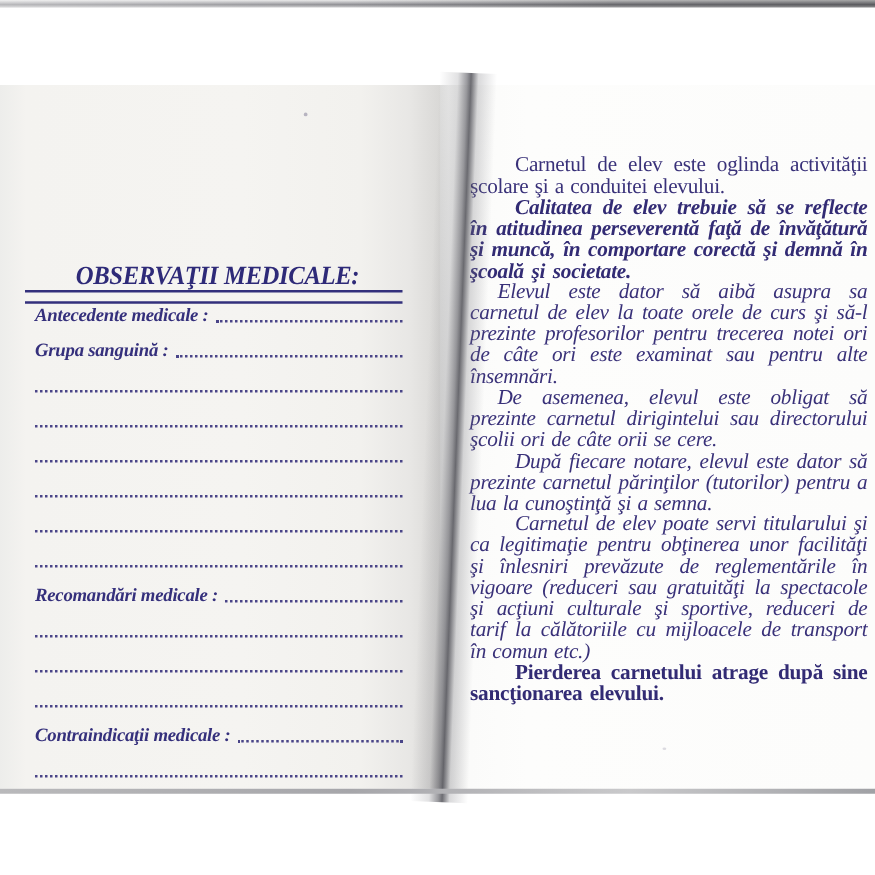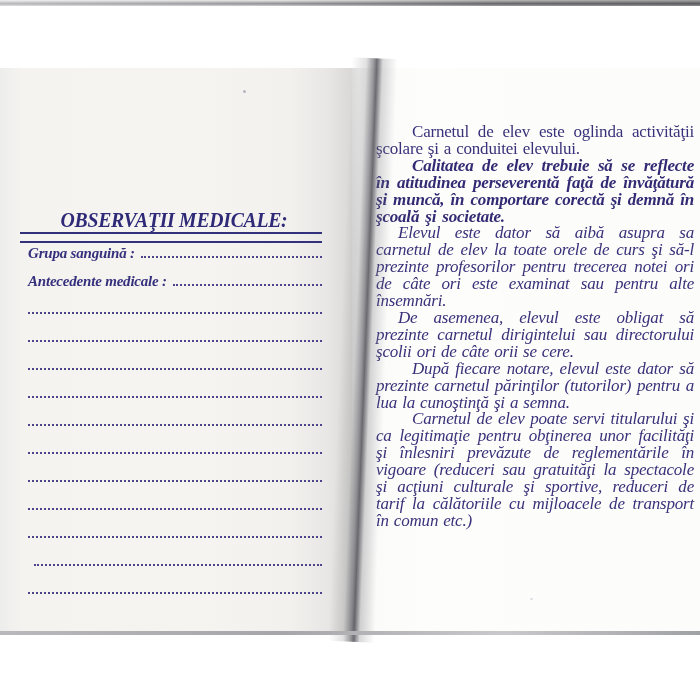--- a/index.html
+++ b/index.html
@@ -88,73 +88,79 @@
   <div class="edge-top"></div>
   <div class="edge-top-shade"></div>
 
   <div class="page-left">
 
     <div class="lp-title">OBSERVAŢII MEDICALE:</div>
     <div class="lp-rule"></div>
 
     <div class="lp-rows">
       <div class="form-row">
-        <span class="form-label">Grupa sanguină :</span>
+        <span class="form-label">Antecedente medicale :</span>
         <span class="leader"></span>
       </div>
       <div class="form-row">
-        <span class="form-label">Antecedente medicale :</span>
+        <span class="form-label">Grupa sanguină :</span>
         <span class="leader"></span>
       </div>
       <div class="form-row no-label">
           <span class="leader"></span>
         </div>
       <div class="form-row no-label">
           <span class="leader"></span>
         </div>
       <div class="form-row no-label">
           <span class="leader"></span>
         </div>
       <div class="form-row no-label">
           <span class="leader"></span>
         </div>
       <div class="form-row no-label">
           <span class="leader"></span>
         </div>
       <div class="form-row no-label">
           <span class="leader"></span>
         </div>
+      <div class="form-row">
+        <span class="form-label">Recomandări medicale :</span>
+        <span class="leader"></span>
+      </div>
       <div class="form-row no-label">
           <span class="leader"></span>
         </div>
       <div class="form-row no-label">
           <span class="leader"></span>
         </div>
       <div class="form-row no-label">
           <span class="leader"></span>
         </div>
       <div class="form-row">
+        <span class="form-label">Contraindicaţii medicale :</span>
         <span class="leader"></span>
       </div>
       <div class="form-row no-label">
           <span class="leader"></span>
         </div>
       <div class="form-row no-label"></div>
     </div>
 
   </div>
 
   <div class="page-right">
     <div class="rp-text">
       <p>Carnetul de elev este oglinda activităţii şcolare şi a conduitei elevului.</p>
       <p class="p-bold-italic">Calitatea de elev trebuie să se reflecte în atitudinea perseverentă faţă de învăţătură şi muncă, în comportare corectă şi demnă în şcoală şi societate.</p>
       <p class="p-italic short-indent">Elevul este dator să aibă asupra sa carnetul de elev la toate orele de curs şi să-l prezinte profesorilor pentru trecerea notei ori de câte ori este examinat sau pentru alte însemnări.</p>
       <p class="p-italic short-indent">De asemenea, elevul este obligat să prezinte carnetul dirigintelui sau directorului şcolii ori de câte orii se cere.</p>
       <p class="p-italic">După fiecare notare, elevul este dator să prezinte carnetul părinţilor (tutorilor) pentru a lua la cunoştinţă şi a semna.</p>
       <p class="p-italic">Carnetul de elev poate servi titularului şi ca legitimaţie pentru obţinerea unor facilităţi şi înlesniri prevăzute de reglementările în vigoare (reduceri sau gratuităţi la spectacole şi acţiuni culturale şi sportive, reduceri de tarif la călătoriile cu mijloacele de transport în comun etc.)</p>
+      <p class="p-bold">Pierderea carnetului atrage după sine sancţionarea elevului.</p>
     </div>
   </div>
 
   <div class="spine-shadow"></div>
 
   <div class="edge-bottom"></div>
 
   <div class="scan-speck" style="left:243px;top:90px;width:3px;height:3px;"></div>
   <div class="scan-speck" style="left:530px;top:598px;width:3px;height:2px;opacity:.5;"></div>
 

